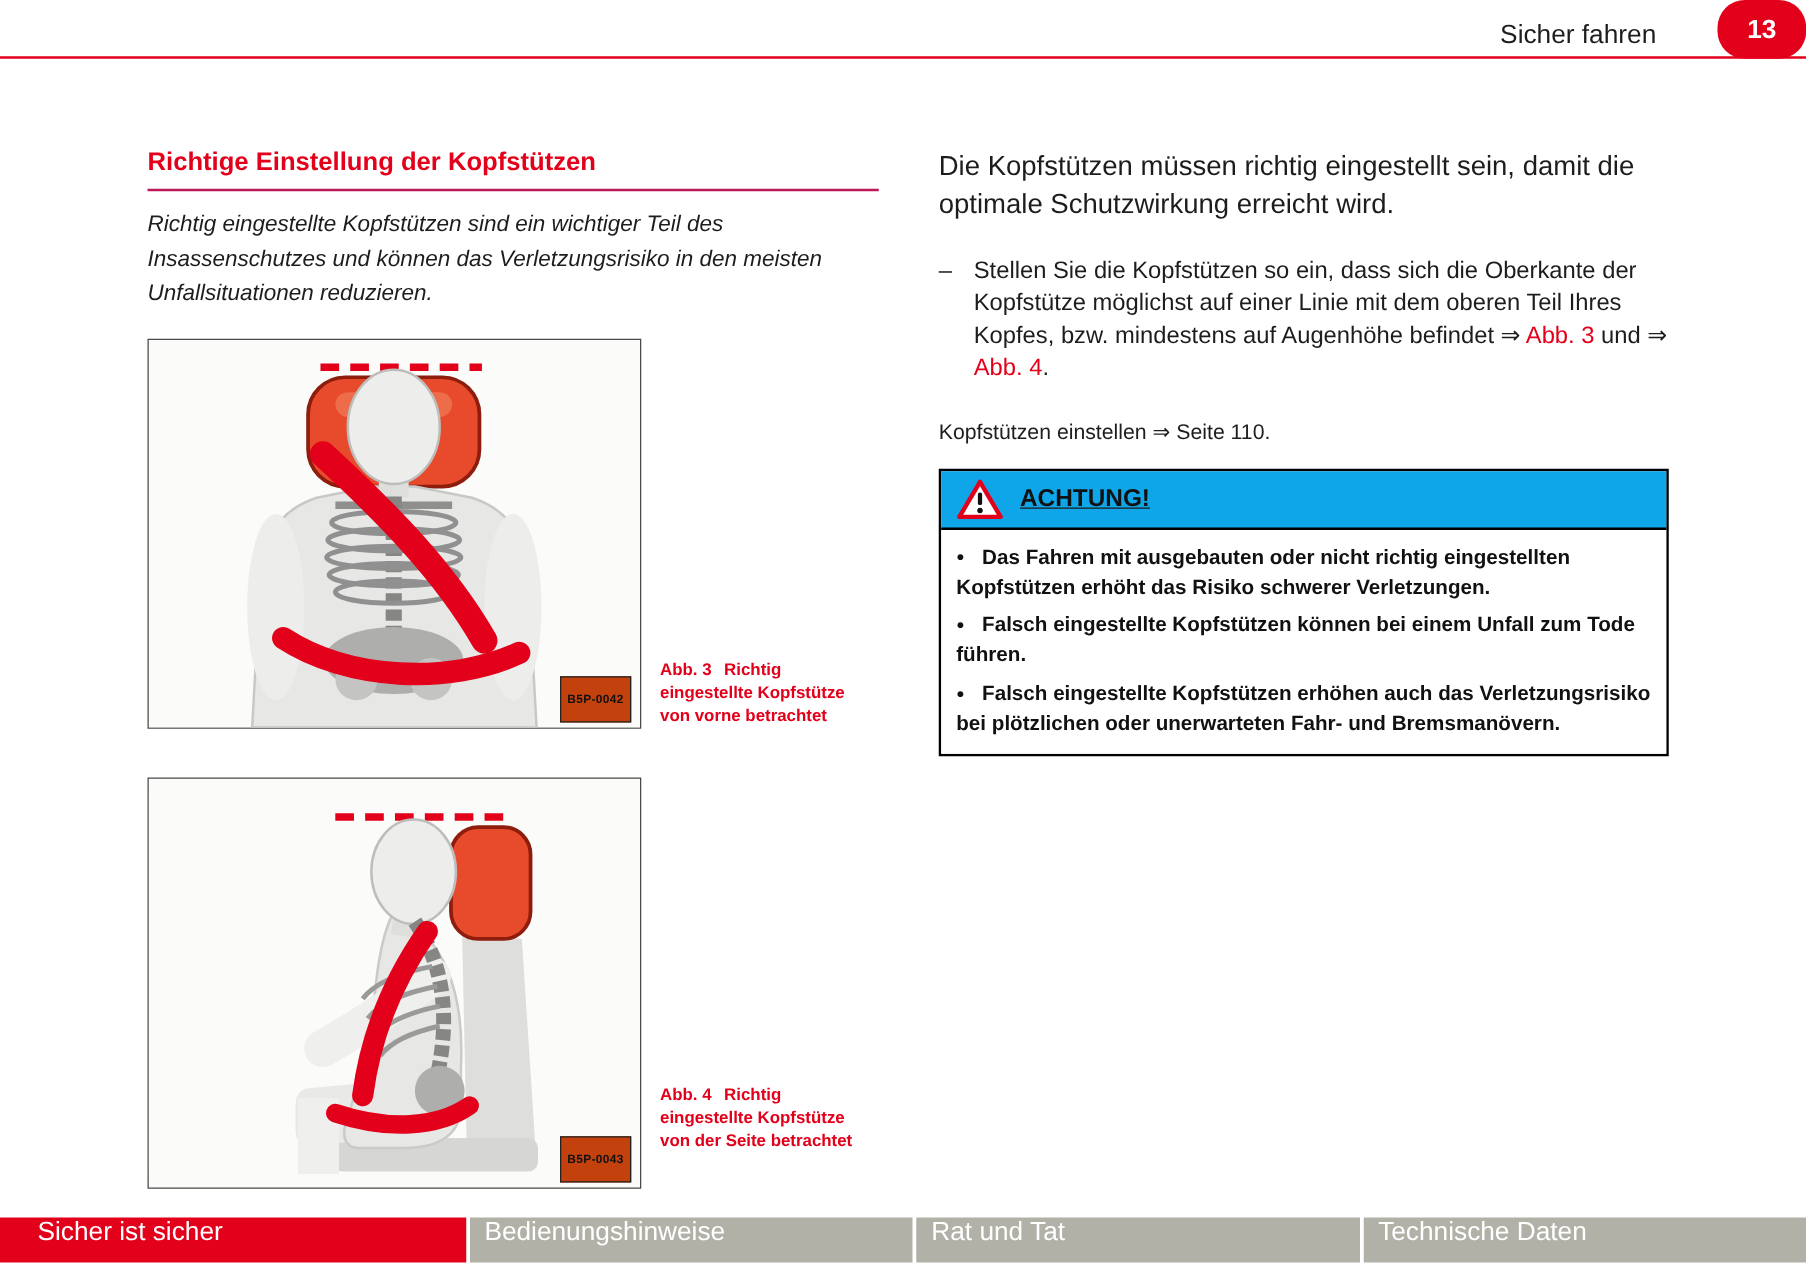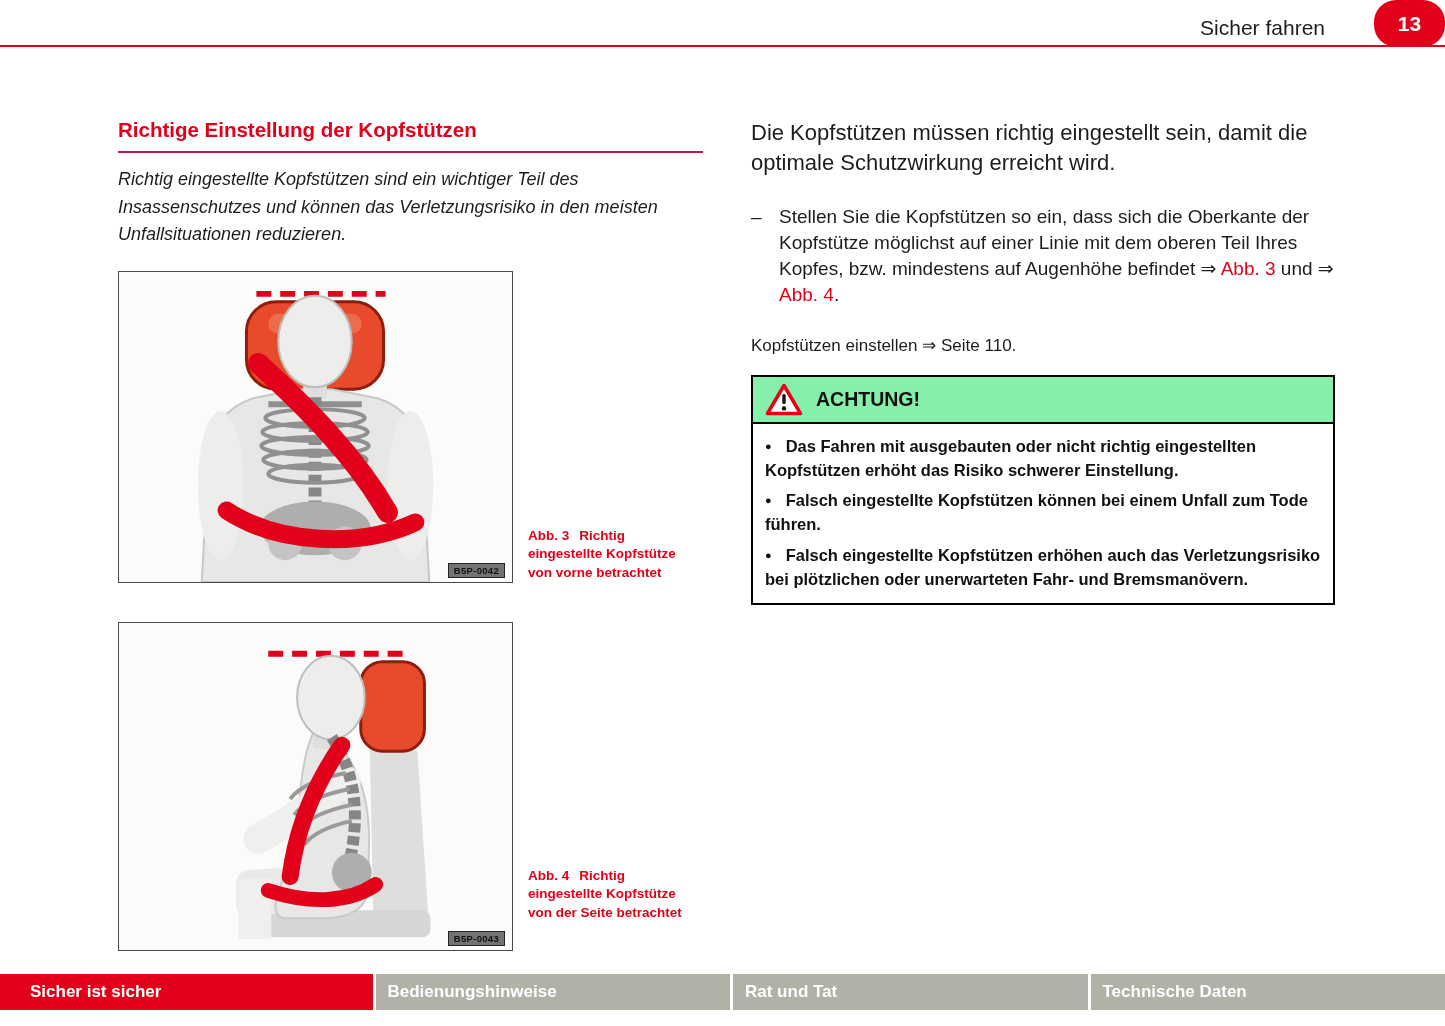--- a/index.html
+++ b/index.html
@@ -26,57 +26,57 @@
     position:absolute; left:118px; top:166px; width:585px;
     font-size:18px; font-style:italic; line-height:1.54; color:#1d1d1b;
   }
   .figure {
     position:absolute; left:118px; width:395px; border:1px solid #4a4a4a; background:#fbfbfa;
   }
   .fig1 { top:271px; height:312px; }
   .fig2 { top:622px; height:329px; }
   .figure svg { display:block; width:100%; height:100%; }
   .fig-code {
-    position:absolute; right:7px; bottom:4px; background:#737373; border:1px solid #222;
-    font-size:9.5px; font-weight:bold; padding:1px 5px; letter-spacing:0.3px; color:#111;
+    position:absolute; right:7px; bottom:4px; background:#c2410c; border:1px solid #222;
+    font-size:9.5px; font-weight:bold; padding:12px 5px; letter-spacing:0.3px; color:#111;
   }
   .caption {
     position:absolute; left:528px; width:158px; color:#e2001a;
     font-size:13.5px; font-weight:bold; line-height:1.36;
   }
   .cap1 { top:527px; }
   .cap2 { top:867px; }
   .caption .cap-label { margin-right:10px; }
 
   
   .rightcol { position:absolute; left:751px; top:118px; width:584px; }
   .rightcol p.body { font-size:22px; line-height:1.38; margin:0 0 25px 0; color:#1d1d1b; }
   .dash-item { display:flex; margin:0 0 26px 0; }
   .dash-item .dash { width:28px; flex:0 0 28px; font-size:19px; line-height:1.38; }
   .dash-item .dash-text { flex:1; font-size:19px; line-height:1.38; }
   .ref-link { color:#e2001a; cursor:pointer; }
   .note { font-size:17px; margin:0 0 19px 0; color:#1d1d1b; }
 
   .warning-box { border:2px solid #000; background:#fff; }
   .warning-header {
-    display:flex; align-items:center; gap:13px; background:#86efac;
-    border-bottom:2px solid #000; padding:7px 12px; height:47px;
+    display:flex; align-items:center; gap:13px; background:#0ea5e9;
+    border-bottom:2px solid #000; padding:7px 12px; height:47px;text-decoration:underline;
   }
   .warning-title { font-size:19.5px; font-weight:bold; color:#111; }
   .warning-body { padding:10px 12px 12px 12px; background:#fff; }
   .warning-item { font-size:16.5px; font-weight:bold; line-height:1.47; margin:0 0 6px 0; color:#111; }
   .warning-item:last-child { margin-bottom:0; }
   .bullet { font-size:11px; margin-right:14px; vertical-align:2px; }
   .end-square { color:#e2001a; margin-left:5px; }
 
   
   .footer { position:absolute; left:0; top:974px; width:1445px; height:36px; display:flex; gap:3px; }
   .footer-tab {
-    flex:1 1 0; display:flex; align-items:center; background:#b2b1a8;
-    color:#fff; font-size:17px; font-weight:bold; padding-left:12px;
+    flex:1 1 0; display:flex; align-items:flex-start; background:#b2b1a8;
+    color:#fff; font-size:21px; font-weight:normal; padding-left:12px;
   }
   .footer-tab.active { background:#e2001a; padding-left:30px; }
 </style>
 </head>
 <body>
 
 <div class="page">
 
   <div class="header-title">Sicher fahren</div>
   <div class="page-num-box">13</div>
@@ -174,21 +174,21 @@
     <div class="warning-box">
       <div class="warning-header">
         <svg width="38" height="33" viewBox="0 0 38 33">
           <path d="M19 2.5 L35.5 30.5 L2.5 30.5 Z" fill="#ffffff" stroke="#e2001a" stroke-width="3.5" stroke-linejoin="round"></path>
           <rect x="17.3" y="11" width="3.4" height="10" rx="1.5" fill="#111"></rect>
           <circle cx="19" cy="25.4" r="2.2" fill="#111"></circle>
         </svg>
         <span class="warning-title">ACHTUNG!</span>
       </div>
       <div class="warning-body">
-        <p class="warning-item"><span class="bullet">●</span><span>Das Fahren mit ausgebauten oder nicht richtig eingestellten Kopfstützen erhöht das Risiko schwerer Einstellung.</span></p>
+        <p class="warning-item"><span class="bullet">●</span><span>Das Fahren mit ausgebauten oder nicht richtig eingestellten Kopfstützen erhöht das Risiko schwerer Verletzungen.</span></p>
         <p class="warning-item"><span class="bullet">●</span><span>Falsch eingestellte Kopfstützen können bei einem Unfall zum Tode führen.</span></p>
         <p class="warning-item"><span class="bullet">●</span><span>Falsch eingestellte Kopfstützen erhöhen auch das Verletzungsrisiko bei plötzlichen oder unerwarteten Fahr- und Bremsmanövern.</span></p>
       </div>
     </div>
   </div>
 
   <div class="footer">
     <div class="footer-tab active">
         <span>Sicher ist sicher</span>
       </div>

